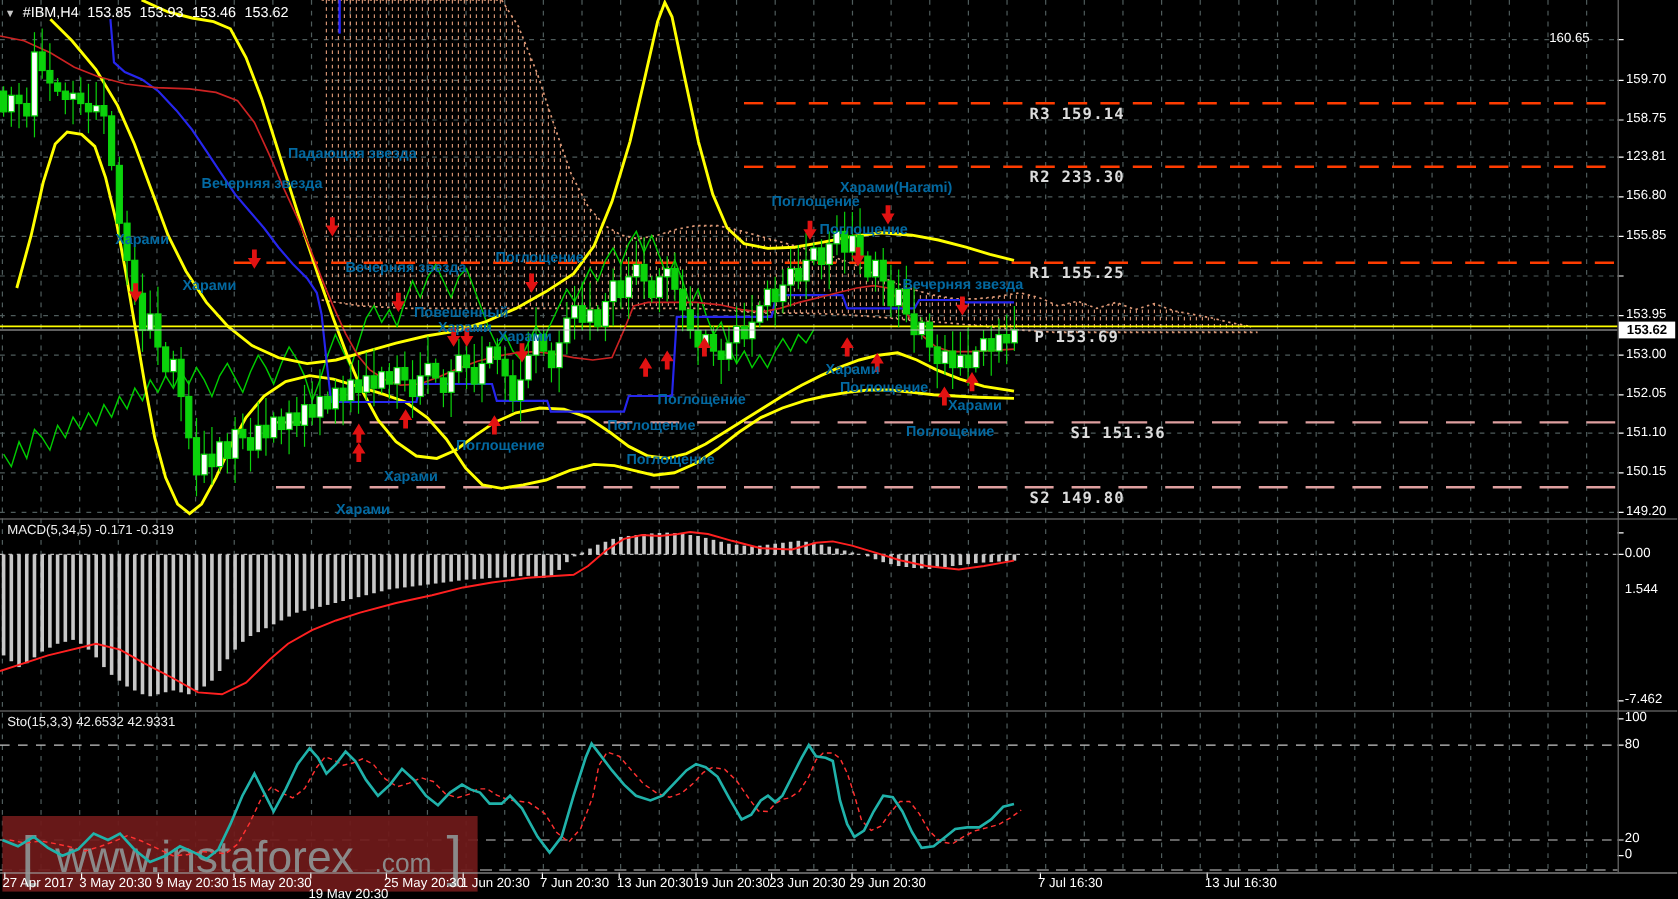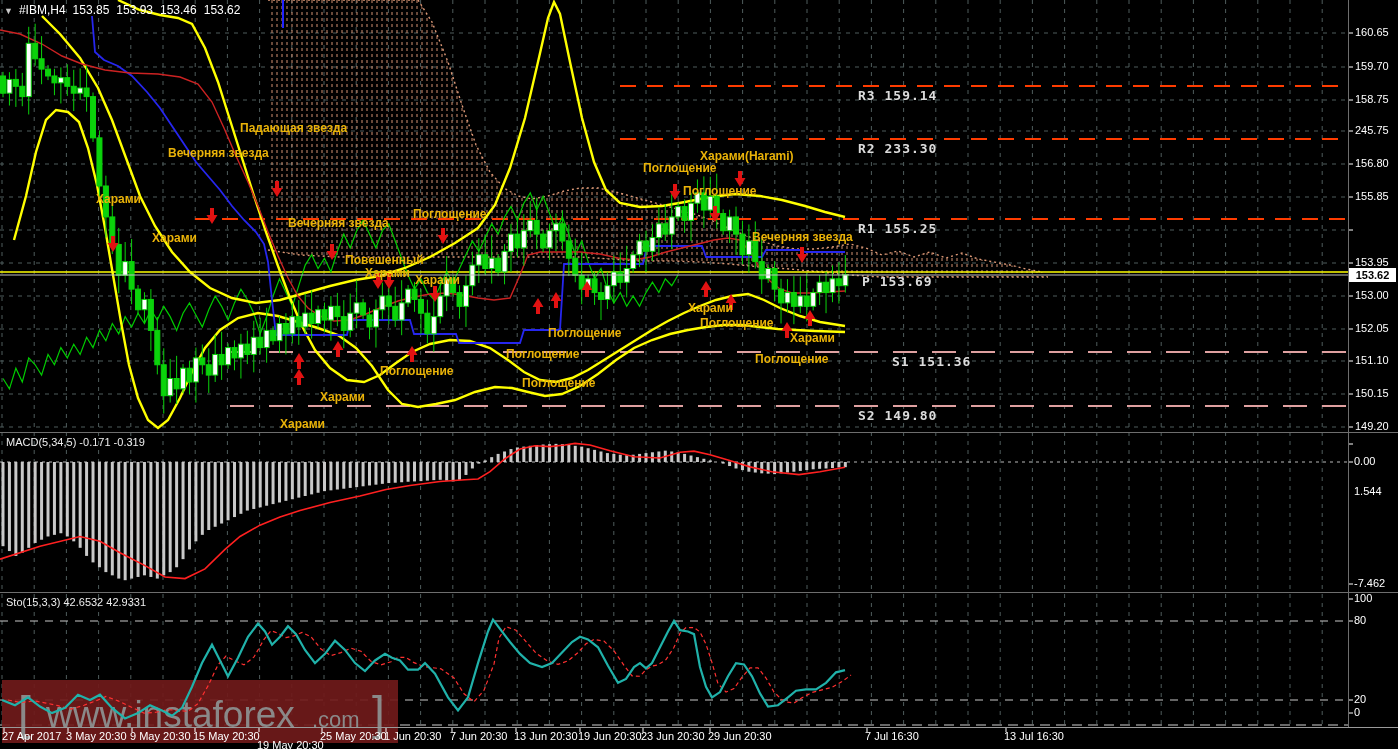--- a/index.html
+++ b/index.html
@@ -9,21 +9,21 @@
   .ovl{position:absolute;white-space:nowrap;pointer-events:none;}
   .title-bar{left:4px;top:3px;color:#fff;font-size:12px;}
   .title-bar .tri{color:#c8c8c8;font-size:9px;margin-right:6px;}
   .title-bar span{margin-right:7px;}
   .px-label{color:#fff;font-size:11px;left:1355px;}
   .scale-label{color:#fff;font-size:11px;left:1354px;}
   .cur-price{left:1349px;width:47px;height:14px;background:#fff;color:#000;
              font-size:11px;font-weight:bold;text-align:center;line-height:14px;}
   .piv-label{color:#dcdcdc;font-family:"DejaVu Sans Mono",monospace;
              font-size:13px;font-weight:bold;letter-spacing:1px;}
-  .anno{color:#eab308;font-size:12px;font-weight:bold;}
+  .anno{color:#0369a1;font-size:12px;font-weight:bold;}
   .ind-label{color:#eee;font-size:11px;}
   .t-label{color:#fff;font-size:11px;top:730px;}
   .sep{position:absolute;left:0;width:1398px;height:1px;background:#6e6e6e;}
   .vsep{position:absolute;top:0;width:1px;height:727px;background:#6e6e6e;left:1348px;}
 </style>
 </head>
 <body>
 
 <div id="screen">
   <svg id="chart-svg" width="1398" height="749">
@@ -598,24 +598,24 @@
   <div class="ovl ind-label" style="left:6px;top:596px">Sto(15,3,3) 42.6532 42.9331</div>
 
   <div class="sep" style="top:432px"></div>
   <div class="sep" style="top:592px"></div>
   <div class="sep" style="top:727px;background:#9a9a9a"></div>
   <div class="vsep"></div>
 
   <div class="ovl cur-price" style="top:268px">153.62</div>
 
   <div id="labels-root">
-      <div class="ovl px-label" style="left: 1355px; top: 26px;">160.65</div>
+      <div class="ovl px-label" style="left: 1291px; top: 26px;">160.65</div>
       <div class="ovl px-label" style="left: 1355px; top: 60px;">159.70</div>
       <div class="ovl px-label" style="left: 1355px; top: 93px;">158.75</div>
-      <div class="ovl px-label" style="left: 1355px; top: 124px;">245.75</div>
+      <div class="ovl px-label" style="left: 1355px; top: 124px;">123.81</div>
       <div class="ovl px-label" style="left: 1355px; top: 157px;">156.80</div>
       <div class="ovl px-label" style="left: 1355px; top: 190px;">155.85</div>
       <div class="ovl px-label" style="left: 1409px; top: 223px;">154.90</div>
       <div class="ovl px-label" style="left: 1355px; top: 256px;">153.95</div>
       <div class="ovl px-label" style="left: 1355px; top: 289px;">153.00</div>
       <div class="ovl px-label" style="left: 1355px; top: 322px;">152.05</div>
       <div class="ovl px-label" style="left: 1355px; top: 354px;">151.10</div>
       <div class="ovl px-label" style="left: 1355px; top: 387px;">150.15</div>
       <div class="ovl px-label" style="left: 1355px; top: 420px;">149.20</div>
       <div class="ovl scale-label" style="left: 1354px; top: 437px; margin-top: 48px;">1.544</div>

